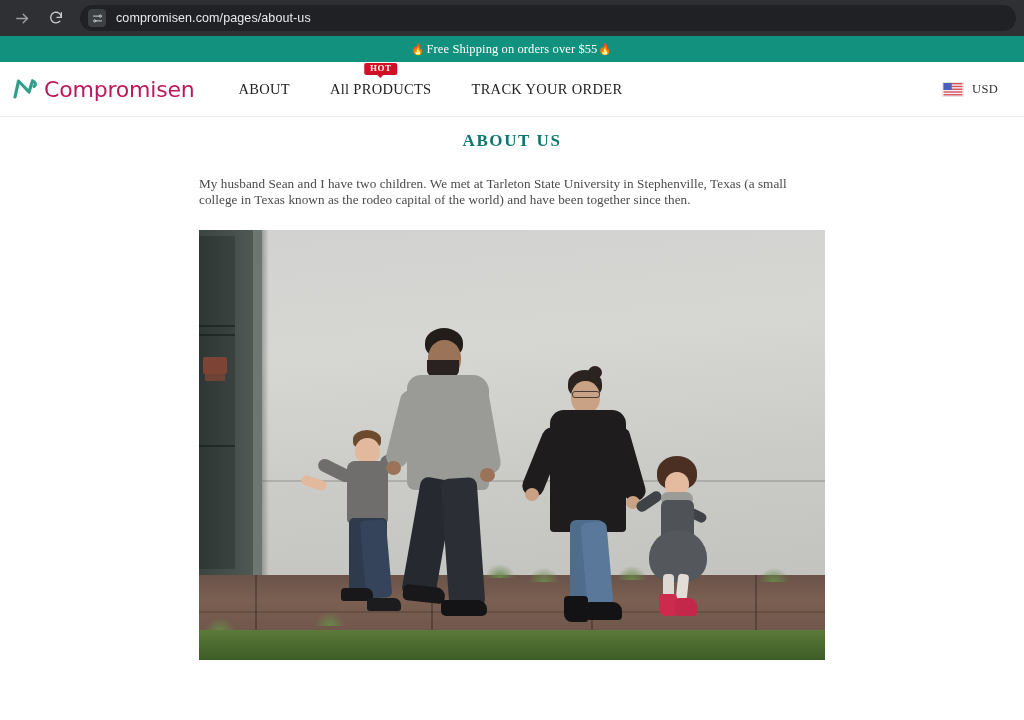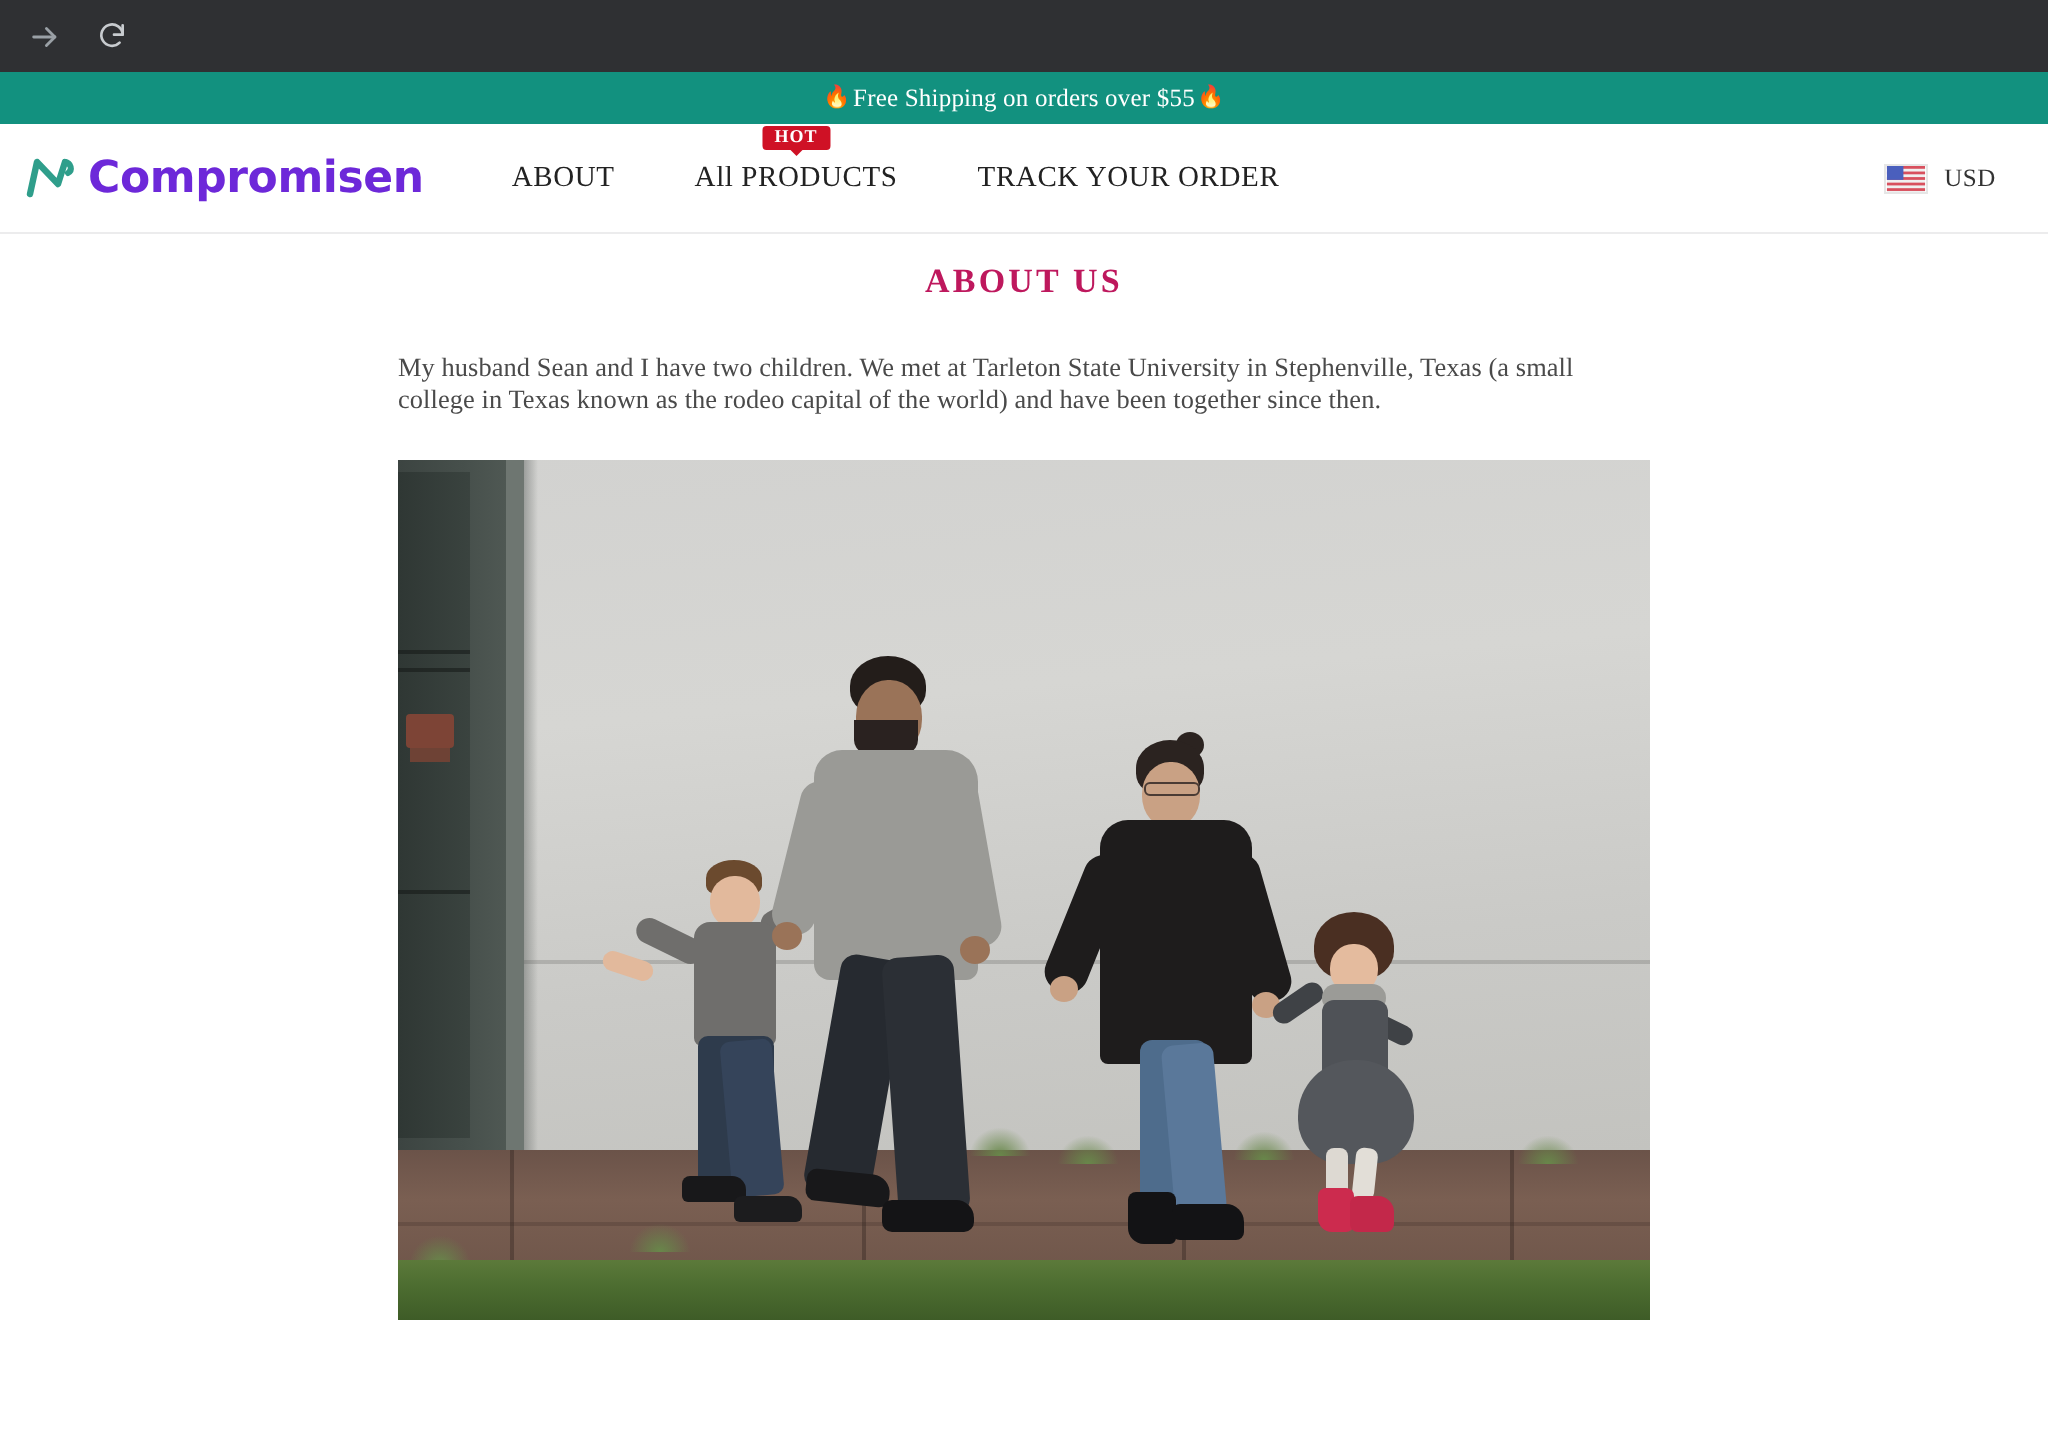--- a/index.html
+++ b/index.html
@@ -77,24 +77,24 @@
     display: flex; align-items: center;
   }
   .brand {
     display: flex; align-items: center;
     margin-left: 12px;
     gap: 6px;
     flex: 0 0 auto;
   }
   .brand-mark { width: 26px; height: 22px; flex: 0 0 auto; }
   .brand-name {
-    color: #6d28d9;
+    color: #be185d;
     font-size: 22px;
     font-family: "DejaVu Sans", sans-serif;
-    font-weight: 700;
+    font-weight: 400;
     letter-spacing: -0.2px;
   }
   .main-nav {
     display: flex; align-items: center;
     margin-left: 24px;
     gap: 0;
   }
   .nav-item {
     position: relative;
     padding: 0 20px;
@@ -144,21 +144,21 @@
 
   
   .content {
     position: absolute;
     top: 117px; left: 0;
     width: 1024px;
   }
   .page-title {
     text-align: center;
     margin-top: 14px;
-    color: #be185d;
+    color: #0f766e;
     font-size: 17px;
     font-family: "Liberation Serif", serif;
     font-weight: bold;
     letter-spacing: 1.6px;
   }
   .body-col {
     width: 626px;
     margin: 0 auto;
   }
   .para {
@@ -327,20 +327,31 @@
       <line x1="4" y1="12" x2="19" y2="12"></line>
         <polyline points="13 6 19 12 13 18"></polyline>
     </svg>
   </div>
   <div class="nav-btn" style="margin-left:6px">
     <svg width="16" height="16" viewBox="0 0 24 24" fill="none" stroke="#c8cbcf" stroke-width="2" stroke-linecap="round" stroke-linejoin="round">
       <path d="M20 11a8 8 0 1 0-2.3 6"></path>
         <polyline points="20 4 20 11 13.5 11"></polyline>
     </svg>
   </div>
+  <div class="omnibox">
+    <span class="site-chip">
+      <svg width="11" height="11" viewBox="0 0 16 16" fill="none" stroke="#cfd3d7" stroke-width="1.4" stroke-linecap="round">
+        <line x1="2" y1="4.5" x2="10" y2="4.5"></line>
+          <circle cx="12" cy="4.5" r="1.6"></circle>
+        <line x1="6" y1="11.5" x2="14" y2="11.5"></line>
+          <circle cx="4" cy="11.5" r="1.6"></circle>
+      </svg>
+    </span>
+    <span class="omnibox-url">compromisen.com/pages/about-us</span>
+  </div>
 </div>
 
 <div class="promo-bar">
   <div class="promo-text">
     <span class="flame">🔥</span>
     <span>Free Shipping on orders over $55</span>
     <span class="flame">🔥</span>
   </div>
 </div>
 

